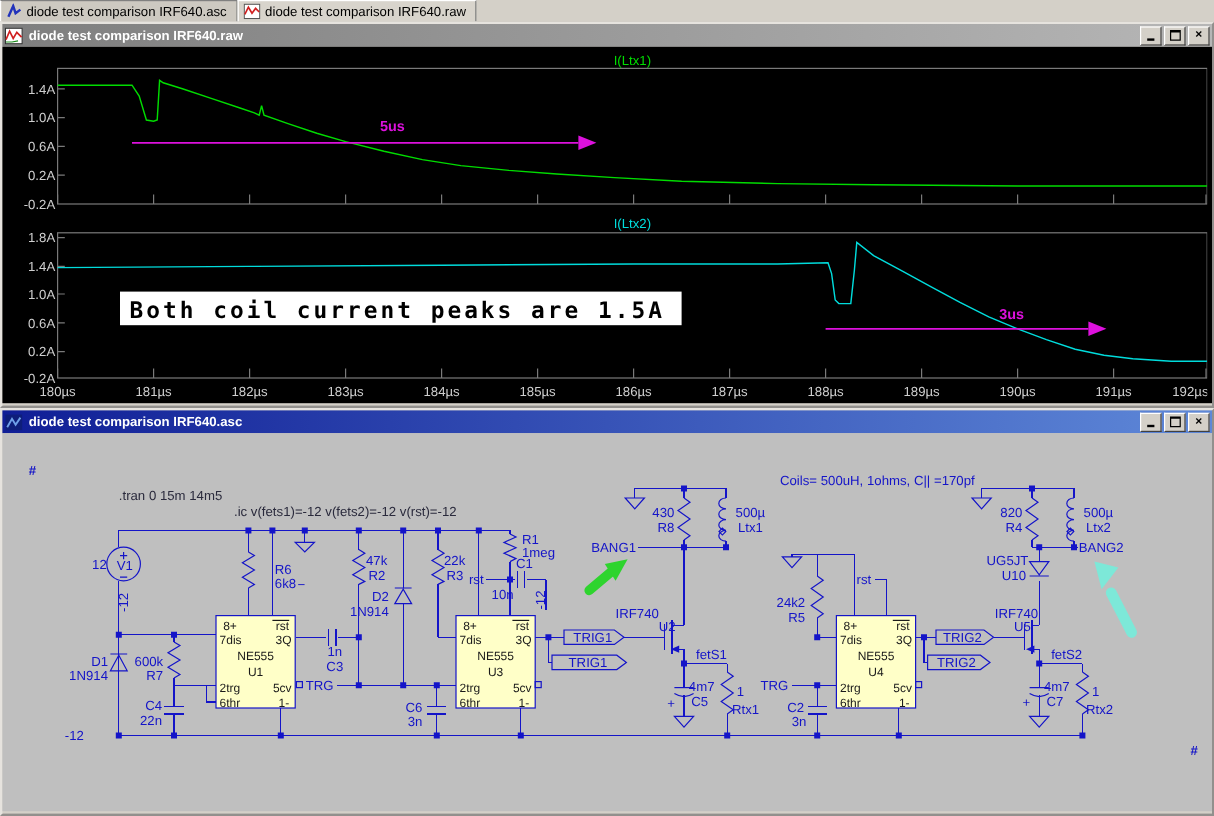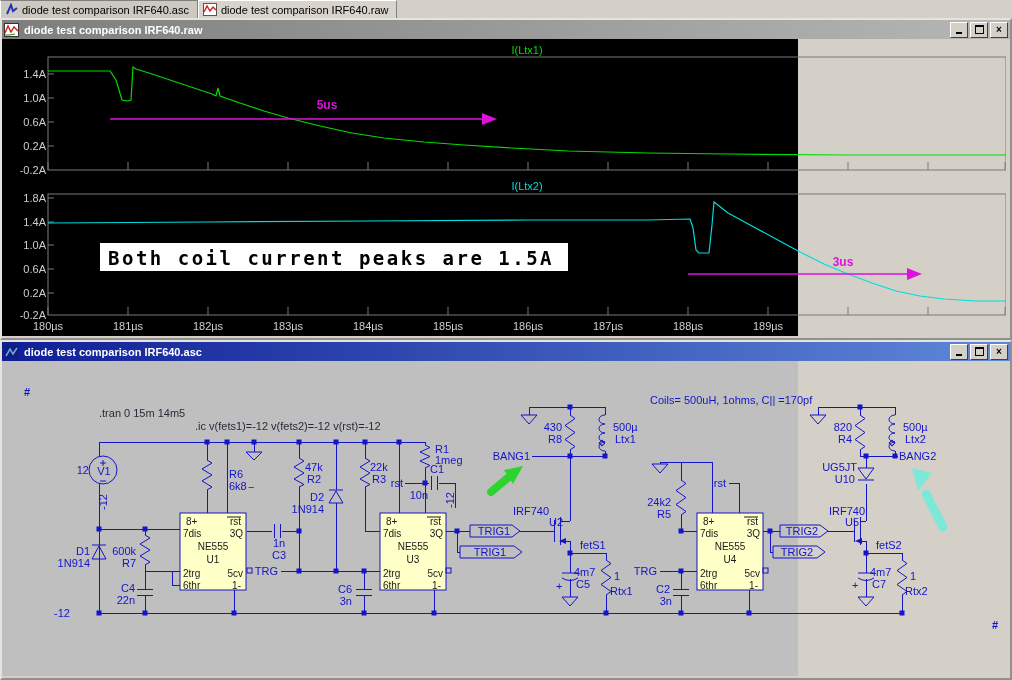--- a/index.html
+++ b/index.html
@@ -17,21 +17,21 @@
   .titlebar.inactive{background:linear-gradient(90deg,#7e7e7e,#b6b6b6);}
   .titlebar.active{background:linear-gradient(90deg,#101e96,#5e88d8);}
   .title-text{flex:1;color:#fff;font-size:11px;font-weight:bold;padding-left:2px;
     white-space:nowrap;overflow:hidden;}
   .wbtns{display:flex;gap:2px;}
   .wbtn{width:16px;height:14px;background:#d4d0c8;border:1px solid;
     border-color:#ffffff #404040 #404040 #ffffff;display:flex;align-items:center;
     justify-content:center;font:bold 10px "Liberation Sans",sans-serif;color:#000;}
   .g-min{width:6px;height:2px;background:#000;margin-top:7px;}
   .g-max{width:7px;height:6px;border:1px solid #000;border-top:2px solid #000;}
-  .client{position:relative;width:796px;}
+  .client{position:relative;width:1008px;}
   #waveclient{height:297px;background:#000;}
   #schclient{height:315px;background:#bfbfbf;}
   svg{display:block;}
   
   .wt{font:11px "Liberation Sans",sans-serif;fill:#cfcfcf;}
   .pt1{font:11px "Liberation Sans",sans-serif;fill:#00dc00;}
   .pt2{font:11px "Liberation Sans",sans-serif;fill:#00dcdc;}
   .mag{font:bold 12px "Liberation Sans",sans-serif;fill:#dd11dd;}
   .ann{font:bold 19px "DejaVu Sans Mono",monospace;fill:#000;letter-spacing:2.5px;}
   

